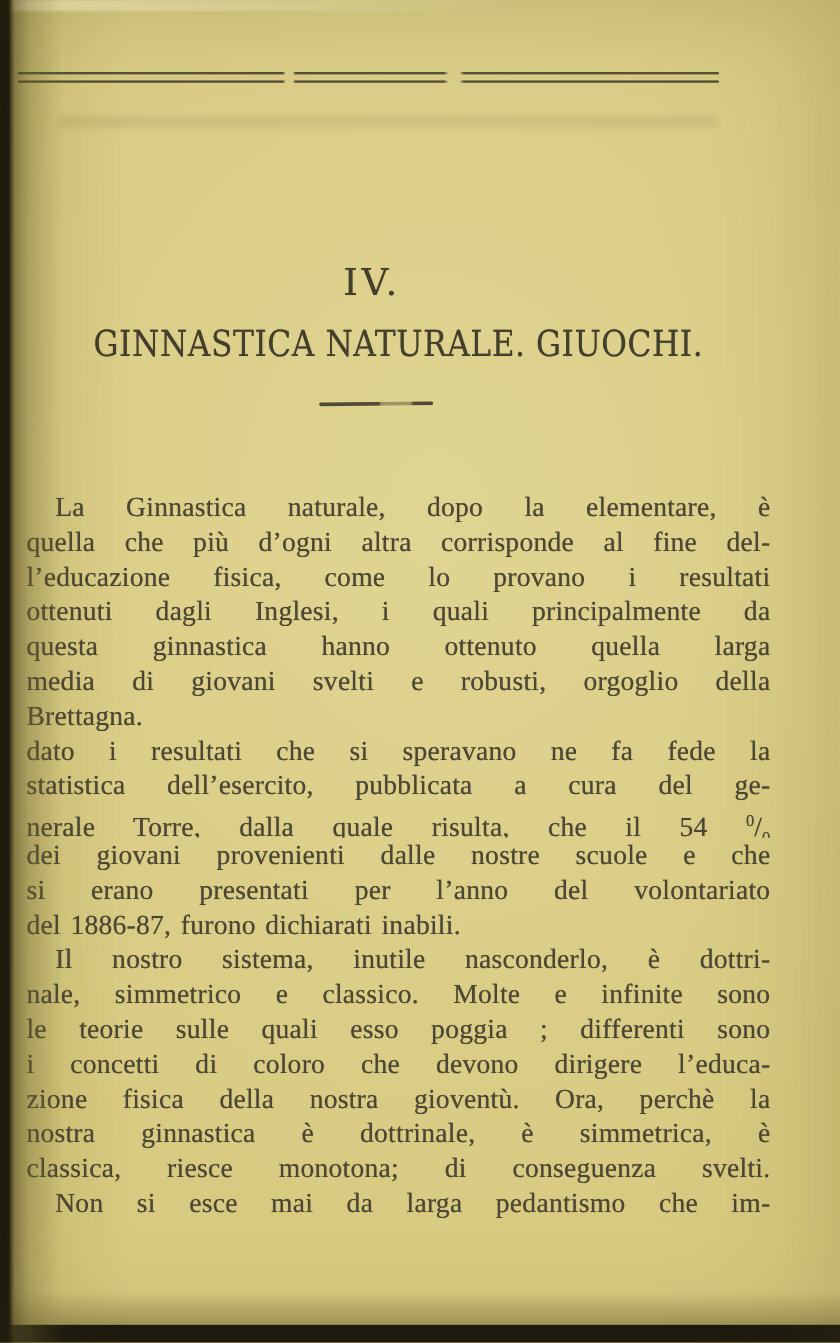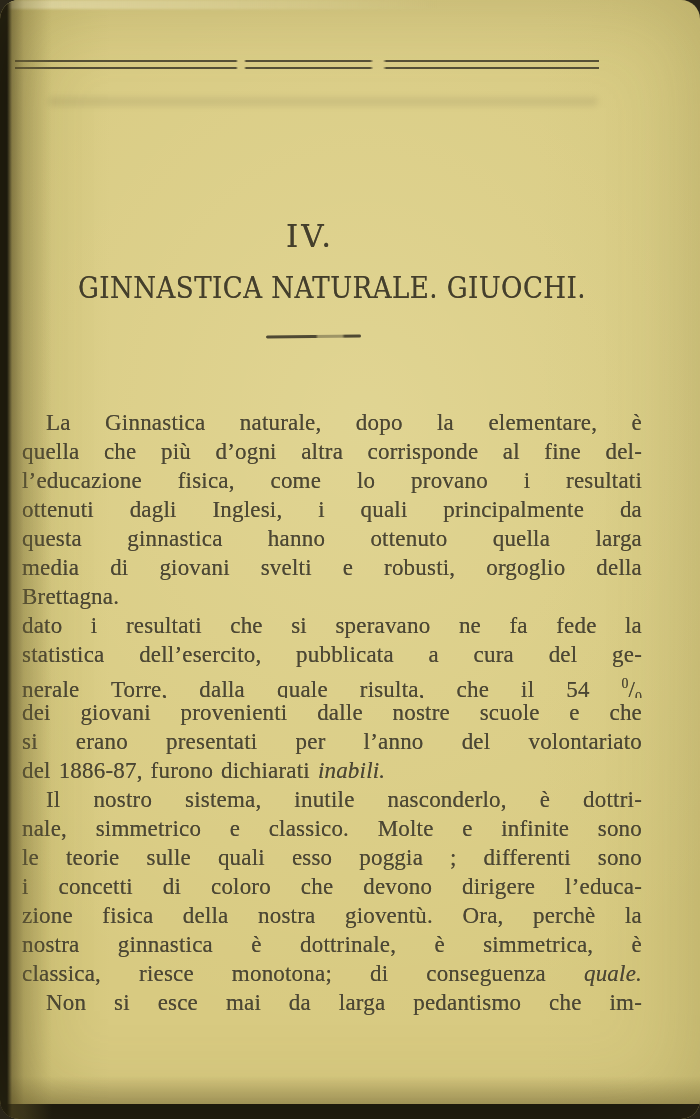--- a/index.html
+++ b/index.html
@@ -8,21 +8,20 @@
     position: relative;
     width: 700px;
     height: 1119px;
     overflow: hidden;
     background:
       radial-gradient(ellipse 120% 90% at 52% 38%, rgba(255,250,210,0.22), rgba(255,250,210,0) 62%),
       linear-gradient(90deg, #c3b66e 0px, #d0c378 45px, #d8ca81 110px, #d8ca81 540px, #d3c67c 700px);
     background-color: var(--paper, #d8ca81);
     color: var(--ink, #4c4734);
     font-family: "Liberation Serif", "DejaVu Serif", serif;
-    border-radius: 19px;
   }
 
   
   .edge-left {
     position: absolute; left: 0; top: 0; bottom: 0; width: 52px;
     background: linear-gradient(90deg,
       #14120a 0px, #14120a 7px,
       rgba(84,74,36,0.55) 12px,
       rgba(120,108,55,0.30) 24px,
       rgba(140,128,70,0) 52px);
@@ -94,21 +93,21 @@
 
   .text-block {
     position: absolute; left: 22px; top: 408px; width: 620px;
     font-size: 23px; line-height: 29px;
     letter-spacing: 0.2px; word-spacing: 2px;
     text-shadow: 0 0 0.6px rgba(76,71,52,0.75);
   }
   .line { height: 29px; overflow: hidden; text-align: left; }
   .line.justify { text-align: justify; text-align-last: justify; }
   .line.indent { padding-left: 24px; }
-  .line .it { font-style: italic; }
+  .line .it { }
   .line sup { font-size: 0.6em; vertical-align: super; letter-spacing: 0; }
   .line sub { font-size: 0.6em; vertical-align: sub; letter-spacing: 0; }
 </style>
 </head>
 <body>
 
 <div class="page">
   <div class="corner-light"></div>
   <div class="rule rule-1"></div>
   <div class="rule rule-2"></div>
@@ -131,21 +130,21 @@
       <div class="line justify"><span>nerale Torre, dalla quale risulta, che il 54 </span><sup>0</sup><span>/</span><sub>0</sub></div>
       <div class="line justify"><span>dei giovani provenienti dalle nostre scuole e che</span></div>
       <div class="line justify"><span>si erano presentati per l’anno del volontariato</span></div>
       <div class="line"><span>del 1886-87, furono dichiarati </span><span class="it">inabili.</span></div>
       <div class="line indent justify"><span>Il nostro sistema, inutile nasconderlo, è dottri-</span></div>
       <div class="line justify"><span>nale, simmetrico e classico. Molte e infinite sono</span></div>
       <div class="line justify"><span>le teorie sulle quali esso poggia ; differenti sono</span></div>
       <div class="line justify"><span>i concetti di coloro che devono dirigere l’educa-</span></div>
       <div class="line justify"><span>zione fisica della nostra gioventù. Ora, perchè la</span></div>
       <div class="line justify"><span>nostra ginnastica è dottrinale, è simmetrica, è</span></div>
-      <div class="line justify"><span>classica, riesce monotona; di conseguenza </span><span class="it">quale.</span></div>
+      <div class="line justify"><span>classica, riesce monotona; di conseguenza </span><span class="it">svelti.</span></div>
       <div class="line indent justify"><span>Non si esce mai da larga pedantismo che im-</span></div>
     </div>
 
   <div class="edge-bottom-shadow"></div>
   <div class="edge-bottom"></div>
   <div class="edge-left"></div>
   <div class="vignette"></div>
 </div>
 
 </body></html>

